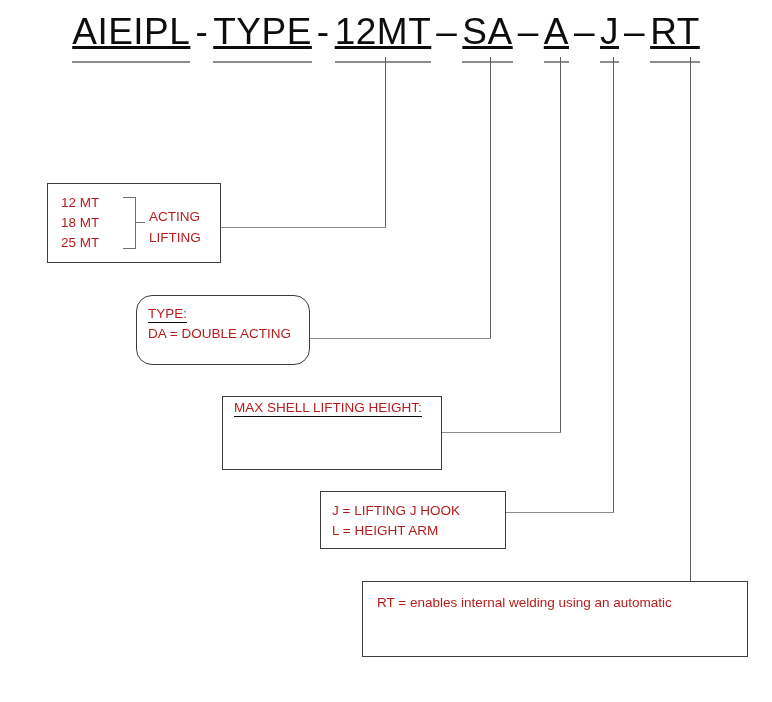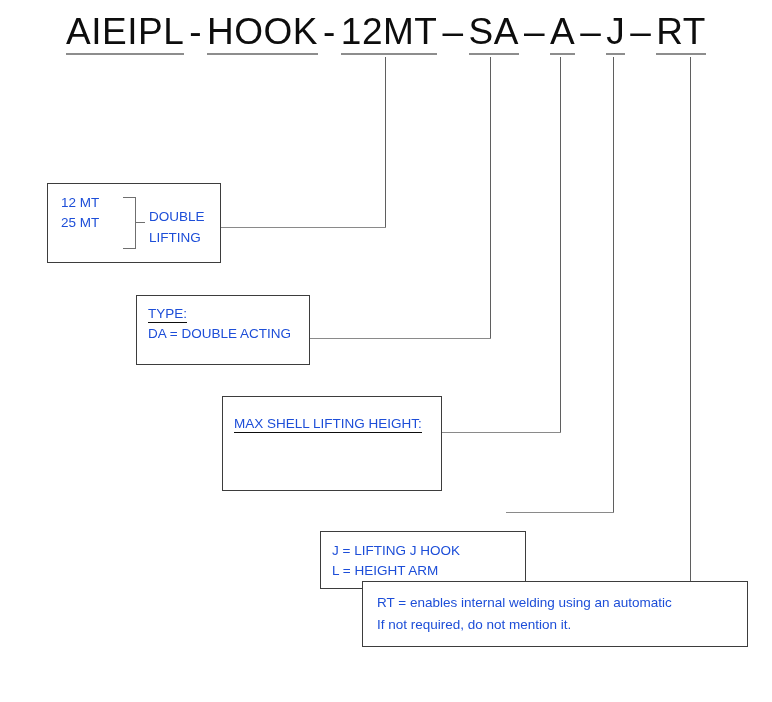--- a/index.html
+++ b/index.html
@@ -23,21 +23,22 @@
     top: 10px;
     width: 772px;
     text-align: center;
     font-size: 37px;
     line-height: 44px;
     white-space: nowrap;
     letter-spacing: 0.5px;
   }
   #model-code .tok {
     border-bottom: 2px solid #8d8d8d;
-    padding-bottom: 1px;
+    padding-bottom: 9px;
+    text-decoration: underline;
   }
   #model-code .sep {
     padding: 0 5px;
   }
 
   
   .vline {
     position: absolute;
     width: 1px;
     background: #5f5f5f;
@@ -49,21 +50,21 @@
   }
 
   
   .box {
     position: absolute;
     border: 1px solid #3d3d3d;
     background: #ffffff;
     box-sizing: border-box;
     font-size: 13.5px;
     line-height: 20px;
-    color: #1d4ed8;
+    color: #b91c1c;
   }
   .box .line {
     white-space: nowrap;
   }
   .u {
     border-bottom: 1px solid #0d0d0d;
     display: inline-block;
     line-height: 16px;
   }
 
@@ -107,76 +108,77 @@
     top: 13px;
     line-height: 21px;
   }
 
   #type-box {
     left: 136px;
     top: 295px;
     width: 174px;
     height: 70px;
     padding: 8px 0 0 11px;
+    border-radius: 16px;
   }
   #height-box {
     left: 222px;
     top: 396px;
     width: 220px;
-    height: 95px;
-    padding: 17px 0 0 11px;
+    height: 74px;
+    padding: 1px 0 0 11px;
   }
   #jhook-box {
     left: 320px;
     top: 491px;
-    width: 206px;
+    width: 186px;
     height: 58px;
     padding: 9px 16px 0 11px;
-    margin-top: 40px;
   }
   #rt-box {
     left: 362px;
     top: 581px;
     width: 386px;
-    height: 66px;
+    height: 76px;
     padding: 10px 0 0 14px;
   }
   #rt-box .line {
     line-height: 22px;
   }
 </style>
 </head>
 <body>
 
 <div id="model-code">
-  <span class="tok">AIEIPL</span><span class="sep">-</span><span class="tok">HOOK</span><span class="sep">-</span><span class="tok">12MT</span><span class="sep">–</span><span class="tok">SA</span><span class="sep">–</span><span class="tok">A</span><span class="sep">–</span><span class="tok">J</span><span class="sep">–</span><span class="tok">RT</span>
+  <span class="tok">AIEIPL</span><span class="sep">-</span><span class="tok">TYPE</span><span class="sep">-</span><span class="tok">12MT</span><span class="sep">–</span><span class="tok">SA</span><span class="sep">–</span><span class="tok">A</span><span class="sep">–</span><span class="tok">J</span><span class="sep">–</span><span class="tok">RT</span>
 </div>
 
 <div class="vline" style="left:385px; top:57px; height:170px;"></div>
 <div class="hline" style="left:221px; top:227px; width:165px;"></div>
 
 <div class="vline" style="left:490px; top:57px; height:281px;"></div>
 <div class="hline" style="left:310px; top:338px; width:181px;"></div>
 
 <div class="vline" style="left:560px; top:57px; height:375px;"></div>
 <div class="hline" style="left:442px; top:432px; width:119px;"></div>
 
 <div class="vline" style="left:613px; top:57px; height:455px;"></div>
 <div class="hline" style="left:506px; top:512px; width:108px;"></div>
 
 <div class="vline" style="left:690px; top:57px; height:524px;"></div>
 
 <div class="box" id="capacity-box">
   <div class="rows">
     <span class="mt">12 MT</span>
+    <span class="mt">18 MT</span>
     <span class="mt">25 MT</span>
     <span class="brace"></span>
     <span class="brace-tick"></span>
     <span class="cap-label">
-      <span class="line">DOUBLE</span><br>
+      <span class="line">ACTING</span><br>
       <span class="line">LIFTING</span>
     </span>
   </div>
 </div>
 
 <div class="box" id="type-box">
   <div class="line"><span class="u">TYPE:</span></div>
   <div class="line">DA = DOUBLE ACTING</div>
 </div>
 
@@ -184,14 +186,13 @@
   <div class="line"><span class="u">MAX SHELL LIFTING HEIGHT:</span></div>
 </div>
 
 <div class="box" id="jhook-box">
   <div class="line">J = LIFTING J HOOK</div>
   <div class="line">L = HEIGHT ARM</div>
 </div>
 
 <div class="box" id="rt-box">
   <div class="line">RT = enables internal welding using an automatic</div>
-  <div class="line">If not required, do not mention it.</div>
 </div>
 
 </body></html>

